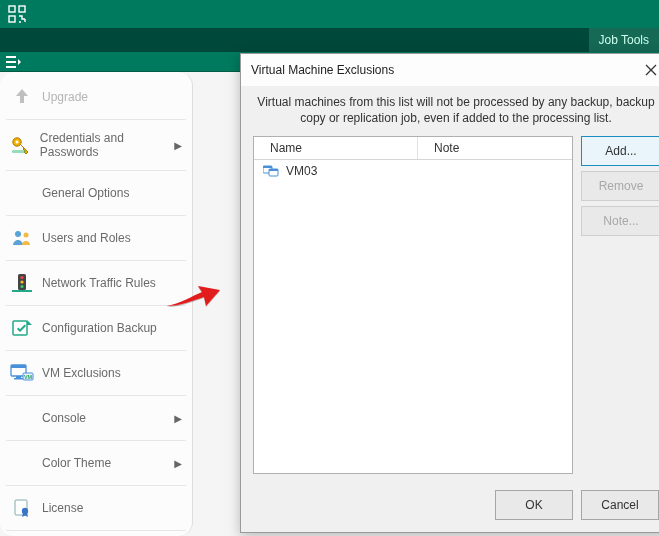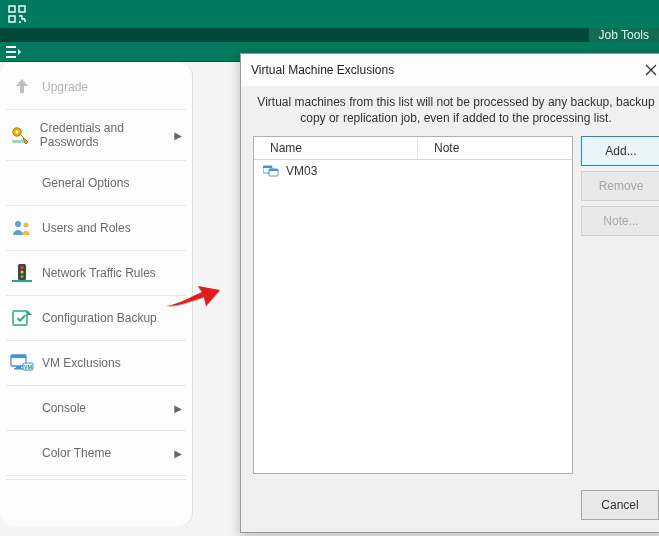--- a/index.html
+++ b/index.html
@@ -21,21 +21,21 @@
     color: #dff;
     font-size: 12px;
     position: relative;
   }
   .top-bar .qr-icon {
     width: 26px; height: 26px;
     display: flex; justify-content: center; align-items: center;
     margin-left: 4px;
   }
   .tab-section {
-    height: 14px;
+    height: 24px;
     background: #00483a;
     display: flex;
     align-items: stretch;
   }
   .tab-section .tab {
     padding: 4px 10px;
     color: #cfe;
     font-size: 12px;
     background: #156955;
     margin-left: auto;
@@ -326,20 +326,30 @@
     </div>
     <div class="sep"></div>
 
     <div class="menu-item">
       <span class="mi-icon"></span>
       <span>Color Theme</span>
       <span class="arrow">▶</span>
     </div>
     <div class="sep"></div>
 
+    <div class="menu-item">
+      <span class="mi-icon">
+        <svg width="20" height="20" viewBox="0 0 20 20">
+            <rect x="3" y="2" width="12" height="15" rx="1" fill="#fff" stroke="#8aa"></rect>
+            <circle cx="13" cy="13" r="3.2" fill="#3a76c8"></circle>
+            <path d="M11 15l-1 4 3-1.4 3 1.4-1-4z" fill="#3a76c8"></path>
+          </svg>
+      </span>
+      <span>License</span>
+    </div>
     <div class="sep"></div>
 
     <div class="menu-item">
       
       
       
     </div>
 
   </div>
 </div>
@@ -383,15 +393,16 @@
         </div>
       </div>
     </div>
     <div class="side-buttons">
       <div class="btn primary">Add...</div>
       <div class="btn disabled">Remove</div>
       <div class="btn disabled">Note...</div>
     </div>
   </div>
   <div class="footer">
+    <div class="btn">OK</div>
     <div class="btn">Cancel</div>
   </div>
 </div>
 
 </body></html>

